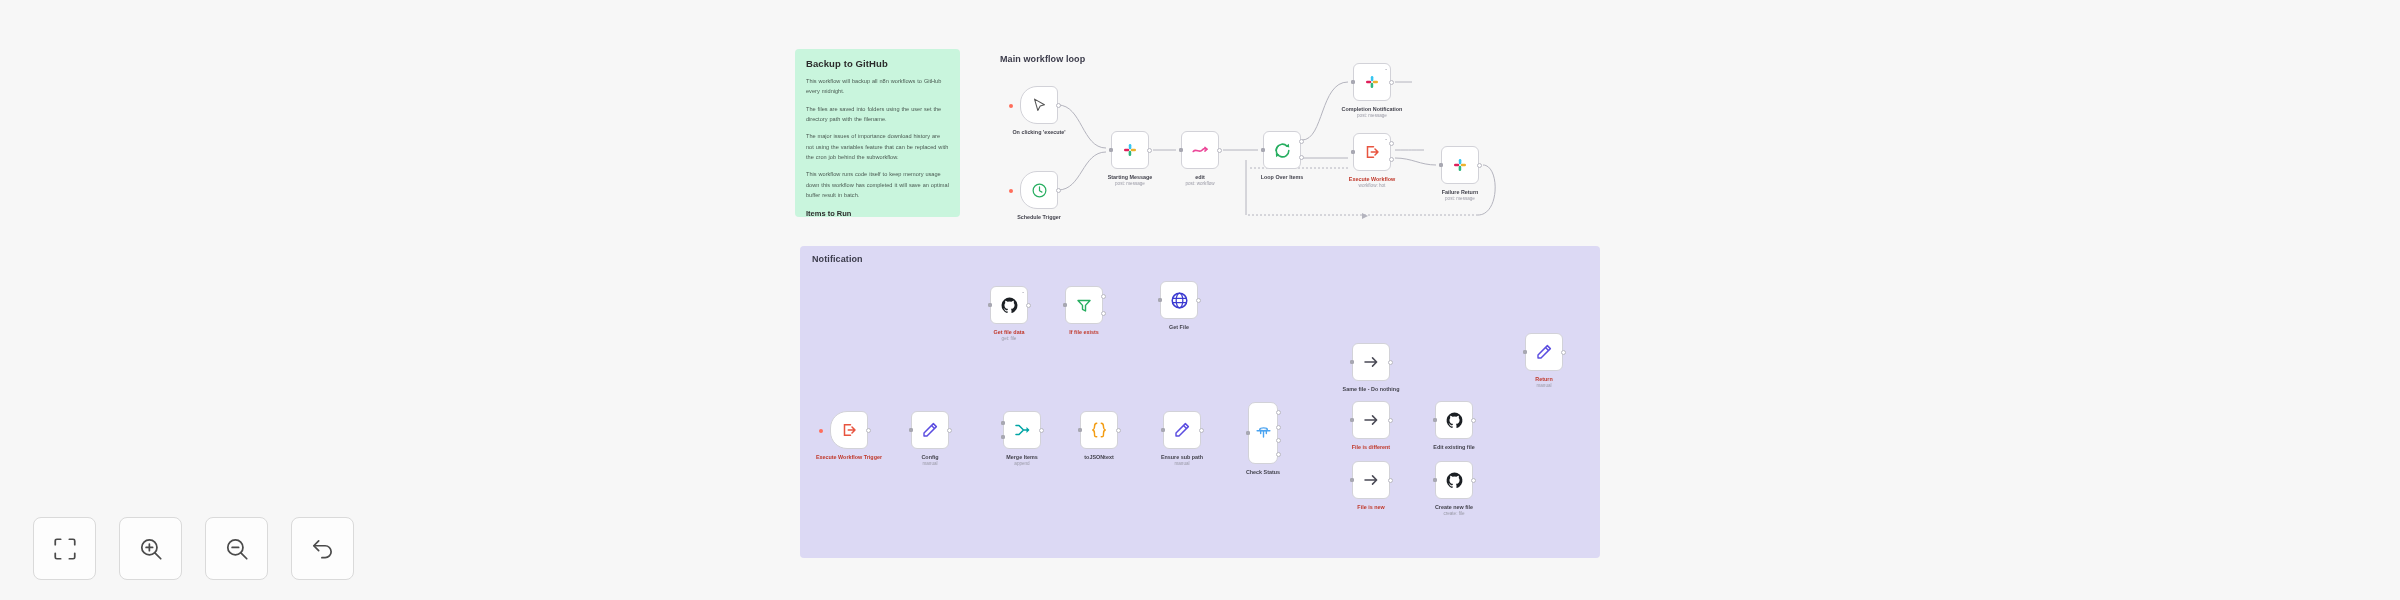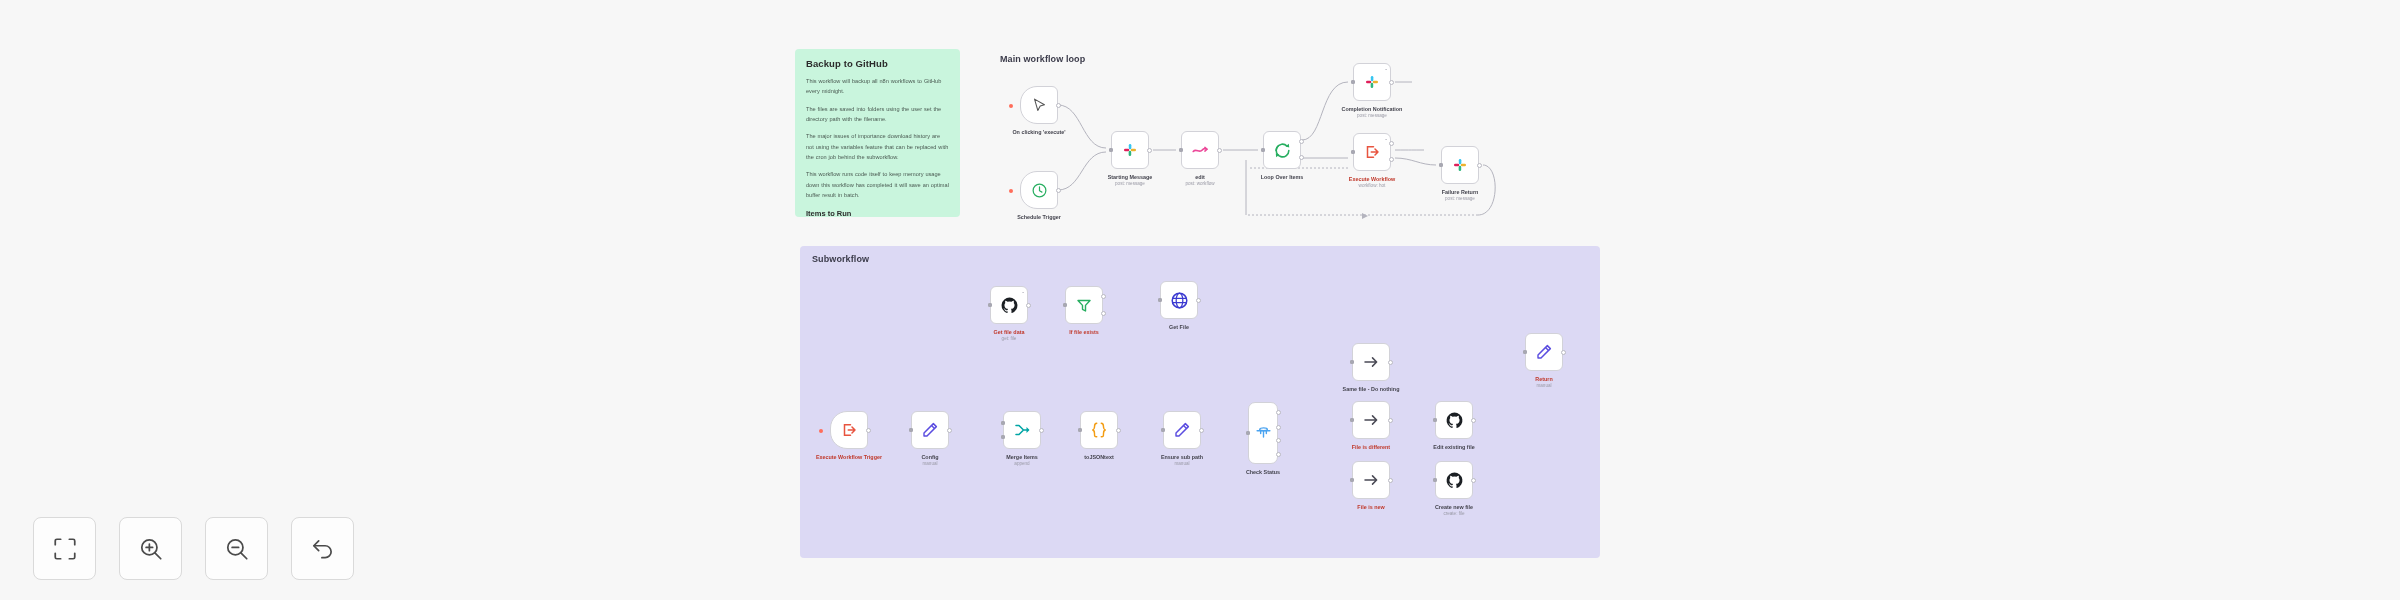--- a/index.html
+++ b/index.html
@@ -201,21 +201,21 @@
     <path d="M1395 420 L1430 420"></path>
 
     <path d="M1477 420 C1500 420 1505 375 1520 366"></path>
 
     <path d="M1395 480 L1430 480"></path>
 
     <path class="dash" d="M1477 480 C1505 480 1505 380 1522 368"></path>
   </svg>
 
   <div class="panel panel-sub" style="left:800px; top:246px; width:800px; height:312px;"></div>
-  <div class="panel-title" style="left:812px; top:254px;">Subworkflow</div>
+  <div class="panel-title" style="left:812px; top:254px;">Notification</div>
 
   <div class="panel-title" style="left:990px; top:54px;padding-left:10px;">Main workflow loop</div>
 
   <div class="sticky" style="left:795px; top:49px; width:165px; height:168px;">
     <div class="sticky-title">Backup to GitHub</div>
     <p>This workflow will backup all n8n workflows to GitHub every midnight.</p>
     <p>The files are saved into folders using the user set the directory path with the filename.</p>
     <p>The major issues of importance download history are not using the variables feature that can be replaced with the cron job behind the subworkflow.</p>
     <p>This workflow runs code itself to keep memory usage down this workflow has completed it will save an optimal buffer result in batch.</p>
     <div class="sticky-sub">Items to Run</div>

